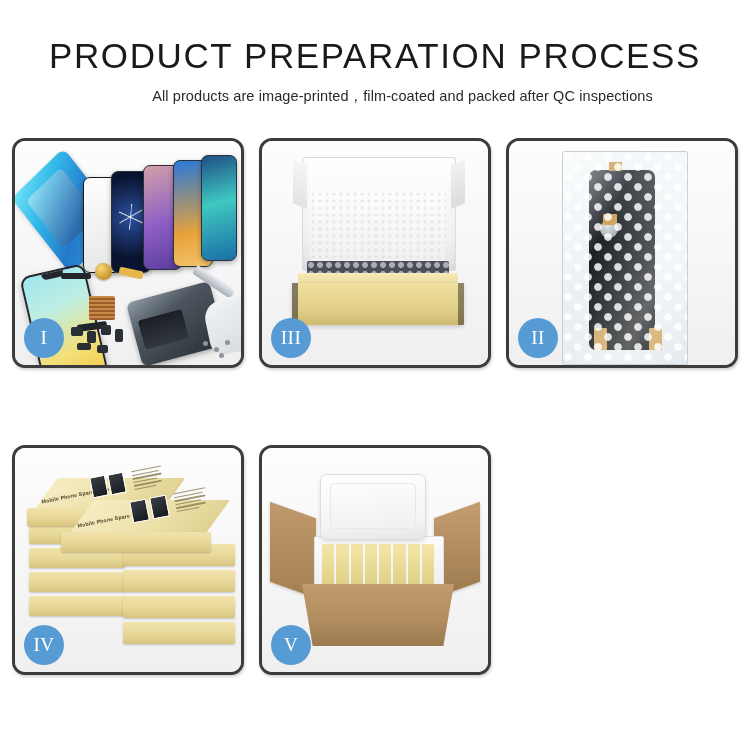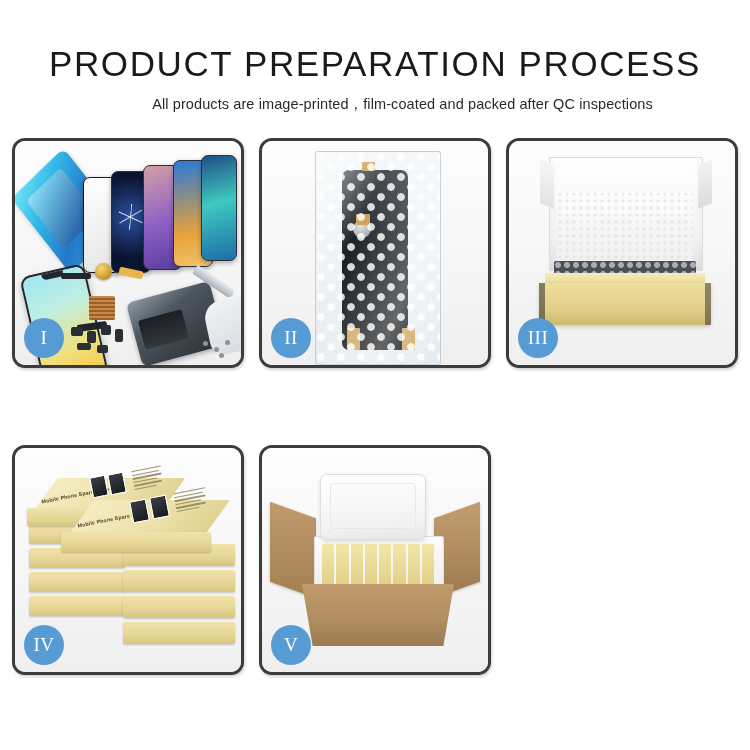--- a/index.html
+++ b/index.html
@@ -21,21 +21,21 @@
     padding-top: 38px;
     text-align: center;
   }
   .main-title {
     font-family: "Liberation Sans", sans-serif;
     font-size: 35px;
     font-weight: 400;
     letter-spacing: 1.6px;
     color: #1a1a1a;
     line-height: 1.05;
-    margin: 8px;
+    margin: 0;
     white-space: nowrap;
   }
   .sub-title {
     font-family: "Liberation Sans", sans-serif;
     font-size: 14.5px;
     font-weight: 400;
     color: #2a2a2a;
     margin: 12px 0 0 11px;
     letter-spacing: .1px;
     white-space: nowrap;
@@ -450,42 +450,42 @@
         <i class="s2"></i>
         <i class="s3"></i>
         <i class="s4"></i>
       </div>
     </div>
     <div class="badge">I</div>
   </div>
 
   <div class="panel">
     <div class="stage">
+      <div class="p3-lid"></div>
+      <div class="p3-foam"></div>
+      <div class="p3-bubwrap"></div>
+      <div class="p3-trayface"></div>
+      <div class="p3-tray"></div>
+    </div>
+    <div class="badge">III</div>
+  </div>
+
+  <div class="panel">
+    <div class="stage">
       <div class="p2-bag">
         <div class="p2-item"></div>
         <div class="p2-tape t1"></div>
         <div class="p2-tape t2"></div>
         <div class="p2-tape t3"></div>
         <div class="p2-tape t4"></div>
         <div class="p2-bubbles"></div>
         <div class="p2-sheen"></div>
       </div>
     </div>
     <div class="badge">II</div>
-  </div>
-
-  <div class="panel">
-    <div class="stage">
-      <div class="p3-lid"></div>
-      <div class="p3-foam"></div>
-      <div class="p3-bubwrap"></div>
-      <div class="p3-trayface"></div>
-      <div class="p3-tray"></div>
-    </div>
-    <div class="badge">III</div>
   </div>
 
   <div class="panel">
     <div class="stage p4">
 
       <div class="p4-box" style="left:14px;  top:76px;  width:96px; height:20px;"></div>
       <div class="p4-box" style="left:14px;  top:100px; width:96px; height:20px;"></div>
       <div class="p4-box" style="left:14px;  top:124px; width:96px; height:20px;"></div>
       <div class="p4-box" style="left:14px;  top:148px; width:96px; height:20px;"></div>
 

